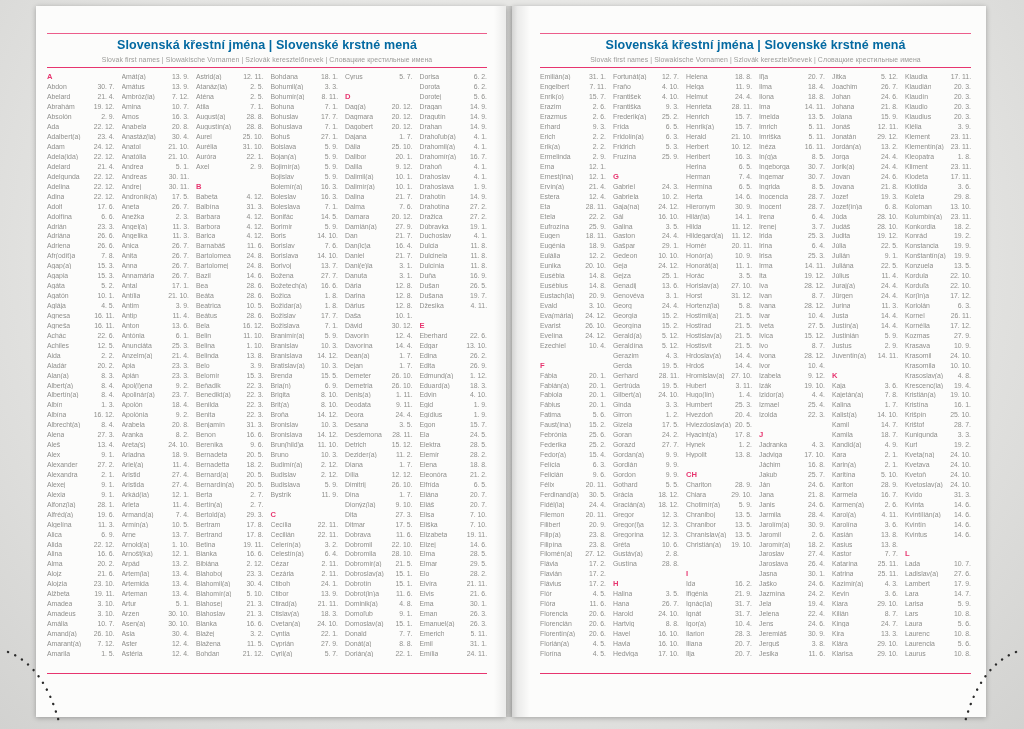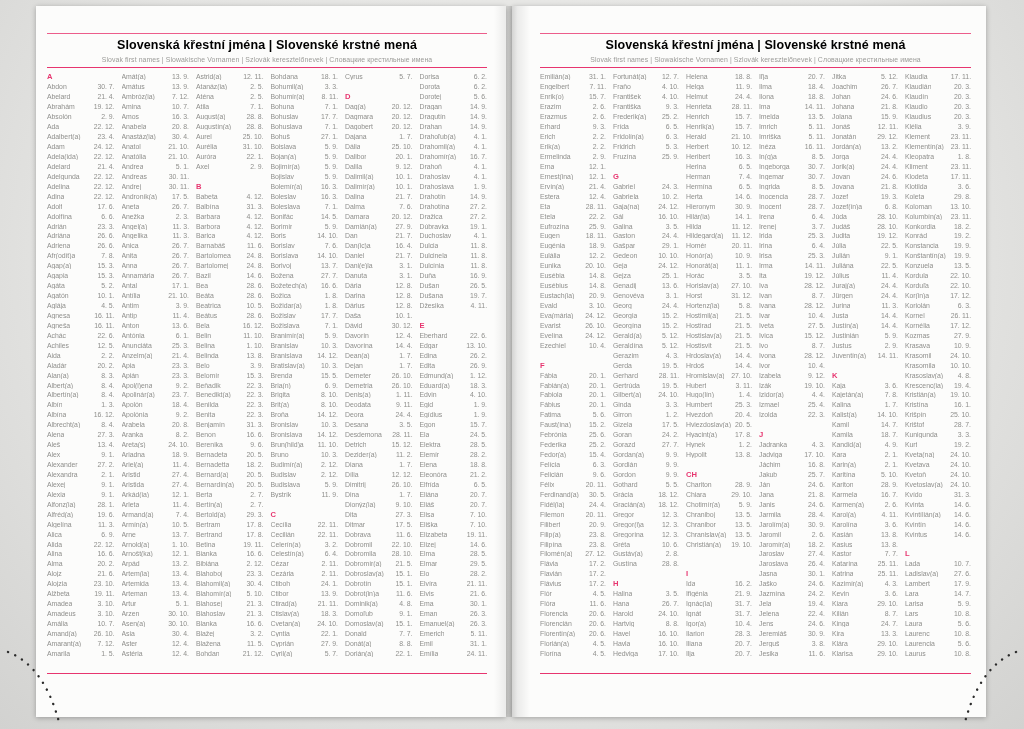--- a/index.html
+++ b/index.html
@@ -7,21 +7,21 @@
   .canvas{position:relative;width:1024px;height:729px;
     background:radial-gradient(ellipse at 50% 35%, #ececea 0%, #e4e4e2 60%, #d2d2d0 100%);}
   .page{position:absolute;top:6px;bottom:12px;background:#fcfcfb;
     box-shadow:0 1px 5px rgba(0,0,0,.28);}
   .page.left{left:36px;width:470px;padding:27px 19px 0 11px;box-sizing:border-box;}
   .page.right{left:512px;width:474px;padding:27px 15px 0 28px;box-sizing:border-box;}
   .gutter{position:absolute;left:494px;width:36px;top:6px;bottom:12px;pointer-events:none;
     background:linear-gradient(90deg,rgba(0,0,0,0) 0%,rgba(0,0,0,.07) 35%,rgba(0,0,0,.16) 50%,rgba(0,0,0,.07) 65%,rgba(0,0,0,0) 100%);}
   .rule{height:1px;background:#e7356f;}
   .rule-top{opacity:.8;}
-  .title{margin-top:4px;text-align:center;color:#000000;font-size:12.5px;font-weight:bold;letter-spacing:.1px;}
+  .title{margin-top:4px;text-align:center;color:#0369a1;font-size:12.5px;font-weight:bold;letter-spacing:.1px;}
   .subtitle{margin-top:4px;text-align:center;color:#9b9b98;font-size:6.9px;letter-spacing:.1px;}
   .rule-mid{margin-top:4px;}
   .columns{margin-top:4px;height:587px;display:grid;grid-template-columns:repeat(6,1fr);column-gap:7px;}
   .col{min-width:0;}
   .row{height:9.95px;display:flex;justify-content:space-between;align-items:center;
     font-size:6.9px;color:#8f8f8c;white-space:nowrap;}
   .row .nm{overflow:hidden;letter-spacing:-.05px;}
   .row .dt{padding-left:2px;letter-spacing:-.05px;}
   .row.letter{color:#e7356f;font-weight:bold;font-size:7.6px;}
   .rule-bottom{margin-top:14px;}

